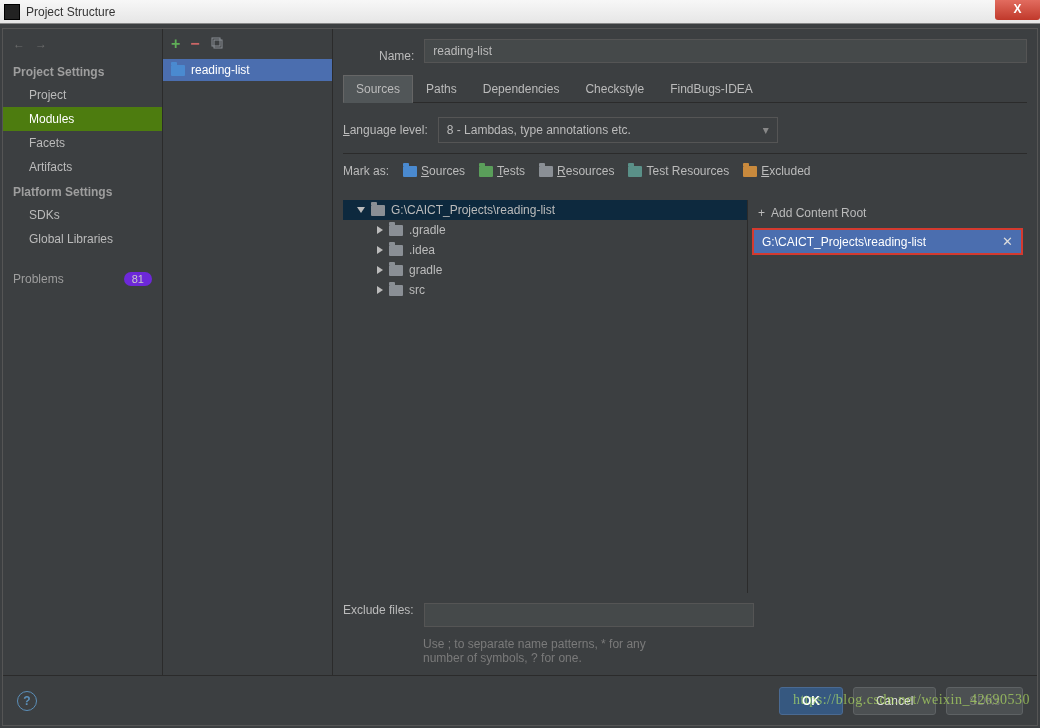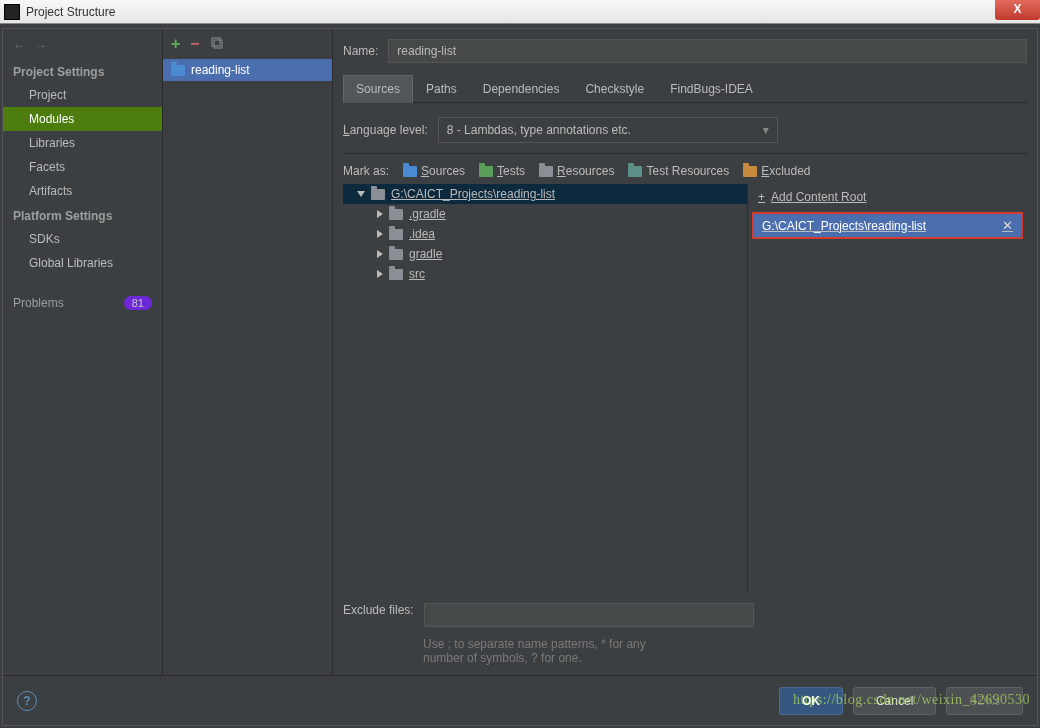--- a/index.html
+++ b/index.html
@@ -26,40 +26,40 @@
 
 .modulelist { width: 170px; background: #3c3f41; border-right: 1px solid #2b2b2b; display: flex; flex-direction: column; }
 .modulelist .toolbar { height: 30px; display: flex; align-items: center; padding: 0 8px; gap: 10px; }
 .modulelist .add { color: #5fae57; font-size: 16px; font-weight: bold; cursor: pointer; }
 .modulelist .remove { color: #c66; font-size: 16px; font-weight: bold; cursor: pointer; }
 .modulelist .copy { color: #8a8f95; cursor: pointer; }
 .modulelist .module-item { background: #4b6eaf; color: #fff; padding: 4px 8px; display: flex; align-items: center; gap: 6px; cursor: pointer; }
 
 
 .mainpanel { flex: 1; background: #3c3f41; display: flex; flex-direction: column; padding: 10px 10px 0 10px; overflow: hidden; }
-.name-row { display: flex; align-items: center; gap: 10px; margin-bottom: 12px; }
+.name-row { display: flex; align-items: flex-end; gap: 10px; margin-bottom: 12px; margin-left: 36px; }
 .name-row label { color: #bbbbbb; }
 .name-row input { flex: 1; background: #45494a; border: 1px solid #555; color: #bbbbbb; padding: 4px 8px; height: 24px; }
 
 .tabs { display: flex; border-bottom: 1px solid #2b2b2b; }
 .tab { padding: 6px 12px; color: #bbbbbb; cursor: pointer; border: 1px solid transparent; border-bottom: none; }
 .tab.active { background: #515658; border: 1px solid #666; border-bottom: 1px solid #515658; margin-bottom: -1px; }
 
 .lang-row { display: flex; align-items: center; gap: 10px; padding: 14px 0 10px 0; border-bottom: 1px solid #2b2b2b; }
 .lang-row select, .lang-row .dropdown { background: #3c3f41; border: 1px solid #555; color: #bbbbbb; padding: 4px 8px; height: 26px; width: 340px; display: flex; align-items: center; justify-content: space-between; cursor: pointer; }
 .dropdown .chev { color: #888; }
 
 .mark-row { display: flex; align-items: center; gap: 14px; padding: 10px 0 6px 0; flex-wrap: wrap; }
 .mark-row .mk { display: flex; align-items: center; gap: 4px; cursor: pointer; }
 .folder-icon { width: 14px; height: 11px; display: inline-block; border-radius: 1px; position: relative; }
 .folder-icon::before { content:""; position:absolute; top:-3px; left:0; width:6px; height:3px; background: inherit; border-radius:1px 1px 0 0; }
 .fi-blue { background:#4a8ad0; } .fi-green { background:#5a9e5a; } .fi-gray { background:#8a8f95; }
 .fi-teal { background:#5a9088; } .fi-orange { background:#c98a3d; }
 
-.srcsplit { flex: 1; display: flex; overflow: hidden; margin-top: 0; text-decoration: underline; }
+.srcsplit { flex: 1; display: flex; overflow: hidden; margin-top: 16px; }
 .tree { flex: 1; background: #3c3f41; overflow: auto; }
 .tree-row { display: flex; align-items: center; gap: 6px; padding: 3px 4px; cursor: pointer; }
 .tree-row.sel { background: #0d293e; }
 .tree-indent1 { padding-left: 14px; }
 .tree-indent2 { padding-left: 34px; }
 .tri { width: 0; height: 0; display: inline-block; }
 .tri.down { border-left: 4px solid transparent; border-right: 4px solid transparent; border-top: 6px solid #bbbbbb; }
 .tri.right { border-top: 4px solid transparent; border-bottom: 4px solid transparent; border-left: 6px solid #bbbbbb; }
 
 .rootpanel { width: 280px; border-left: 1px solid #2b2b2b; display: flex; flex-direction: column; }
@@ -96,21 +96,20 @@
  <div class="maincols">
 
   <div class="sidebar">
     <div class="nav-arrows">
       <span>←</span>
       <span>→</span>
     </div>
     <div class="section-head">Project Settings</div>
     <div class="nav-item">Project</div>
     <div class="nav-item selected">Modules</div>
-    <div class="nav-item">Libraries</div>
     <div class="nav-item">Facets</div>
     <div class="nav-item">Artifacts</div>
     <div class="section-head">Platform Settings</div>
     <div class="nav-item">SDKs</div>
     <div class="nav-item">Global Libraries</div>
     <div class="problems">
       <span>Problems</span>
       <span class="badge">81</span>
     </div>
   </div>

